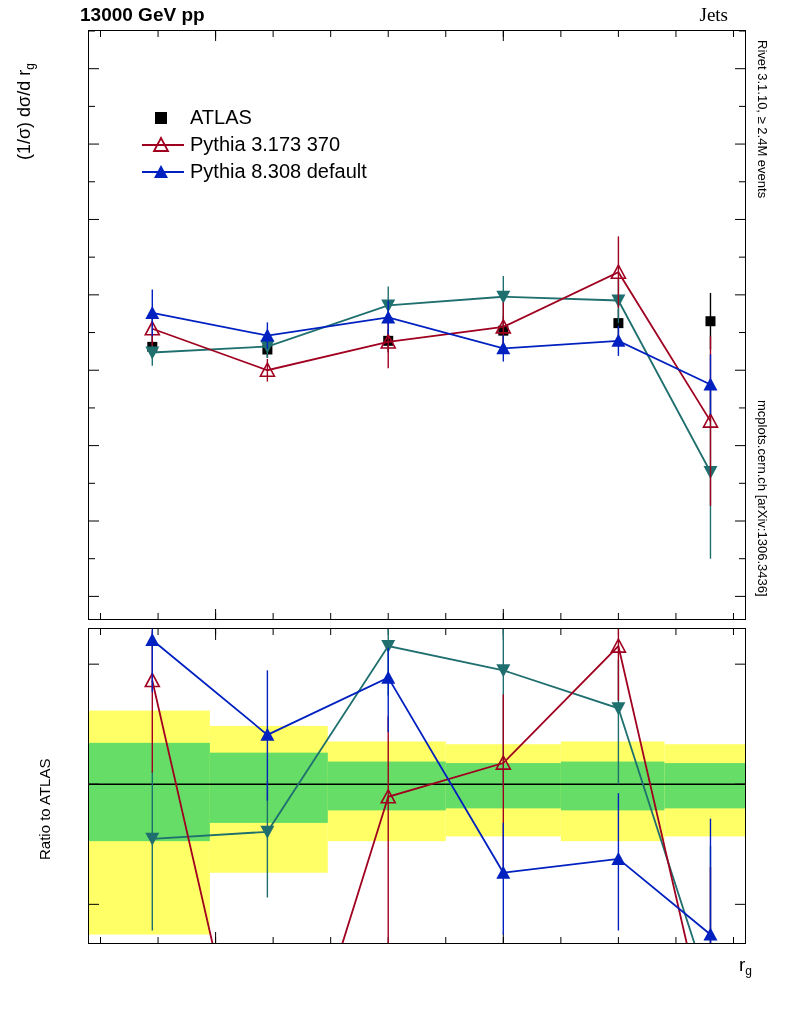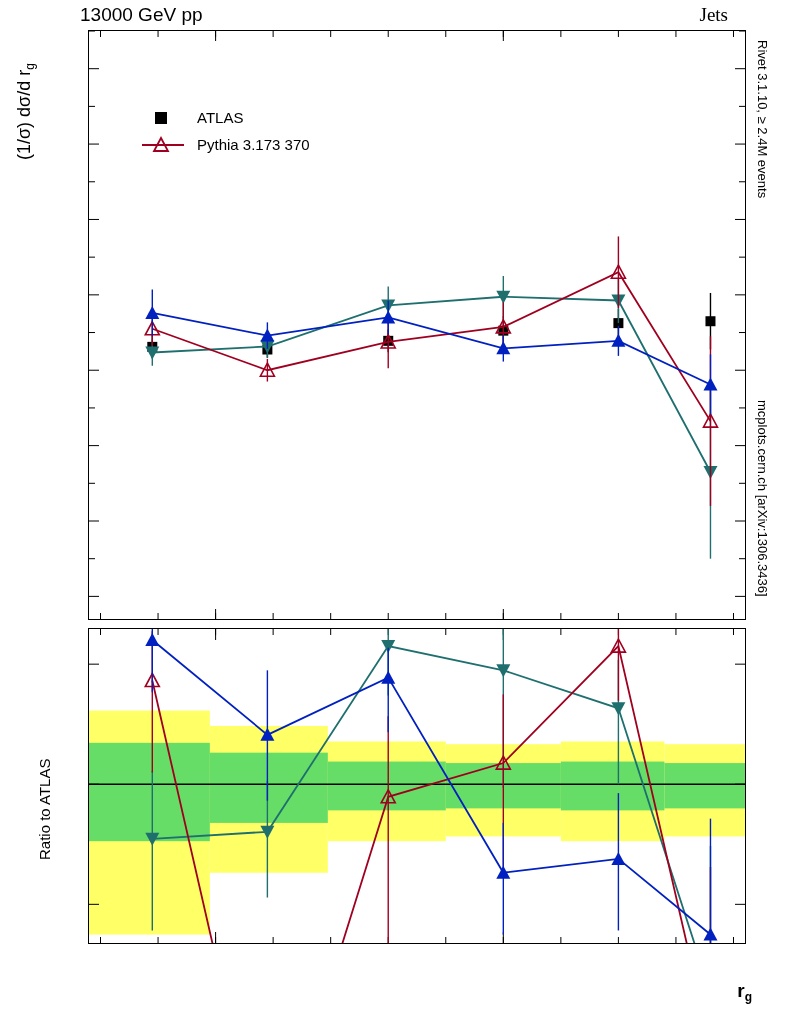--- a/index.html
+++ b/index.html
@@ -2,51 +2,51 @@
 <html><head>
 <meta charset="utf-8">
 <style>
   html,body{margin:0;padding:0;background:#ffffff;}
   body{width:786px;height:1024px;font-family:"Liberation Sans",sans-serif;color:#000;}
   #root{position:relative;width:786px;height:1024px;overflow:hidden;}
 
   .abs{position:absolute;}
 
   
-  #hdr-left{left:80px;top:4px;font-size:19px;}
+  #hdr-left{left:80px;top:4px;font-size:19px;font-weight:bold;}
   #hdr-right{right:58px;top:4px;font-size:19px;font-family:Liberation Serif, serif;}
 
   
   .rot{transform-origin:0 0;white-space:nowrap;}
   #rlab1{left:770px;top:40px;transform:rotate(90deg);font-size:13px;color:#000;}
   #rlab3{left:770px;top:400px;transform:rotate(90deg);font-size:13px;color:#000;}
 
   
   #mainframe{left:88px;top:30px;width:658px;height:590px;border:1px solid #000;box-sizing:border-box;background:#fff;}
   #ratioframe{left:88px;top:628px;width:658px;height:316px;border:1px solid #000;box-sizing:border-box;background:#fff;}
 
   svg{display:block;}
 
   
   .tick{font-size:17px;fill:#000;}
 
   
   #ytitle{left:14px;top:160px;font-size:18px;transform:rotate(-90deg);transform-origin:0 0;white-space:nowrap;}
   #ytitle2{left:36px;top:860px;font-size:15px;transform:rotate(-90deg);transform-origin:0 0;white-space:nowrap;}
   #plottitle{left:188px;top:58px;font-size:19px;white-space:nowrap;}
-  #xtitle{right:34px;top:980px;font-size:19px;font-weight:bold;}
+  #xtitle{right:34px;top:954px;font-size:19px;}
 
   .sub{font-size:12px;vertical-align:-4px;}
   .small{font-size:14px;}
 
   
   #legend{left:140px;top:104px;width:330px;}
   .lgrow{height:27px;display:flex;align-items:center;}
   .lgmark{width:46px;height:20px;position:relative;flex:0 0 46px;}
-  .lgtxt{font-size:15px;margin-left:11px;white-space:nowrap;}
+  .lgtxt{font-size:20px;margin-left:4px;white-space:nowrap;}
 
   #watermark{left:296px;top:584px;font-size:14px;color:#9a9a9a;letter-spacing:.2px;}
 </style>
 </head>
 <body>
 
 <div id="root">
 
   <div class="abs" id="hdr-left">13000 GeV pp</div>
   <div class="abs" id="hdr-right">Jets</div>
@@ -310,15 +310,24 @@
     </div>
     <div class="lgrow">
       <span class="lgmark">
         <svg width="46" height="20">
             <line x1="2" y1="10" x2="44" y2="10" stroke="#a00020" stroke-width="2"></line>
             <polygon points="21,3 28,16 14,16" fill="none" stroke="#a00020" stroke-width="1.8"></polygon>
           </svg>
       </span>
       <span class="lgtxt">Pythia 3.173 370</span>
     </div>
+    <div class="lgrow">
+      <span class="lgmark">
+        <svg width="46" height="20">
+            <line x1="2" y1="10" x2="44" y2="10" stroke="#0020c0" stroke-width="2"></line>
+            <polygon points="21,3 28,16 14,16" fill="#0020c0"></polygon>
+          </svg>
+      </span>
+      <span class="lgtxt">Pythia 8.308 default</span>
+    </div>
   </div>
 
 </div>
 
 </body></html>

